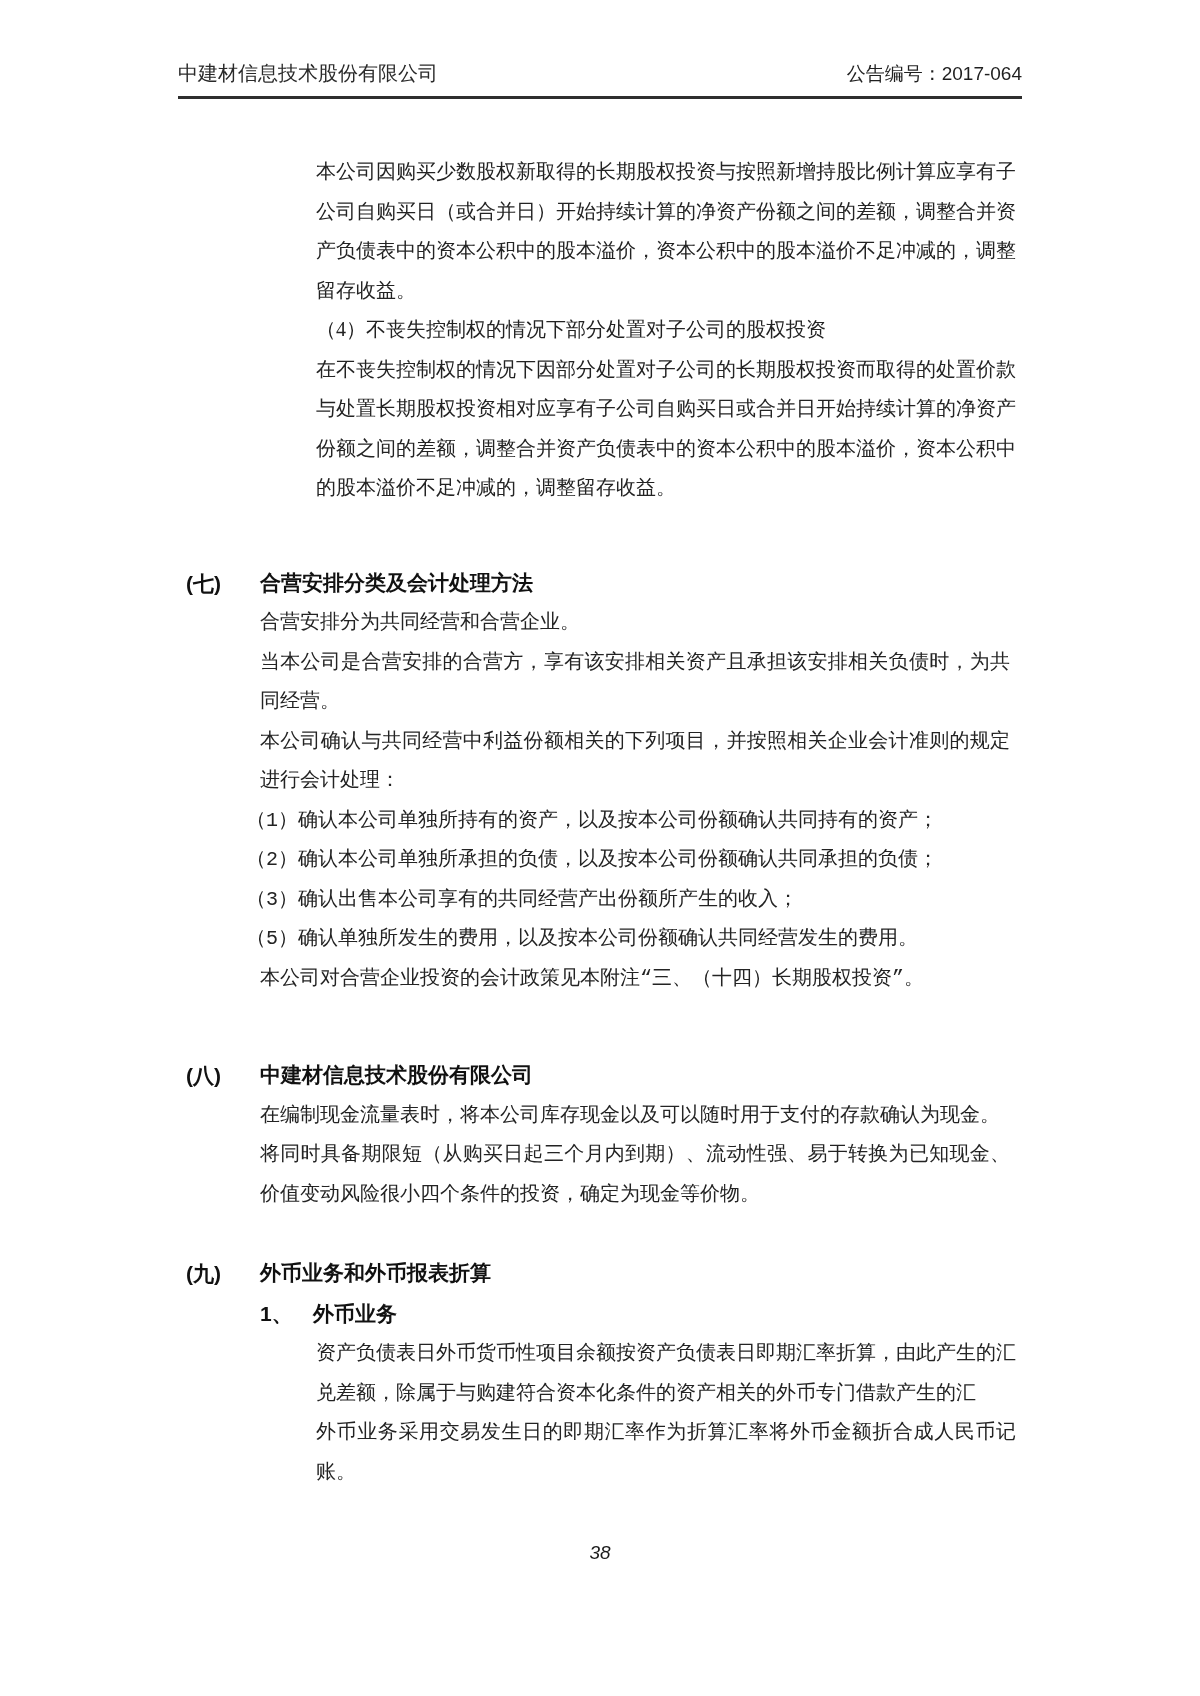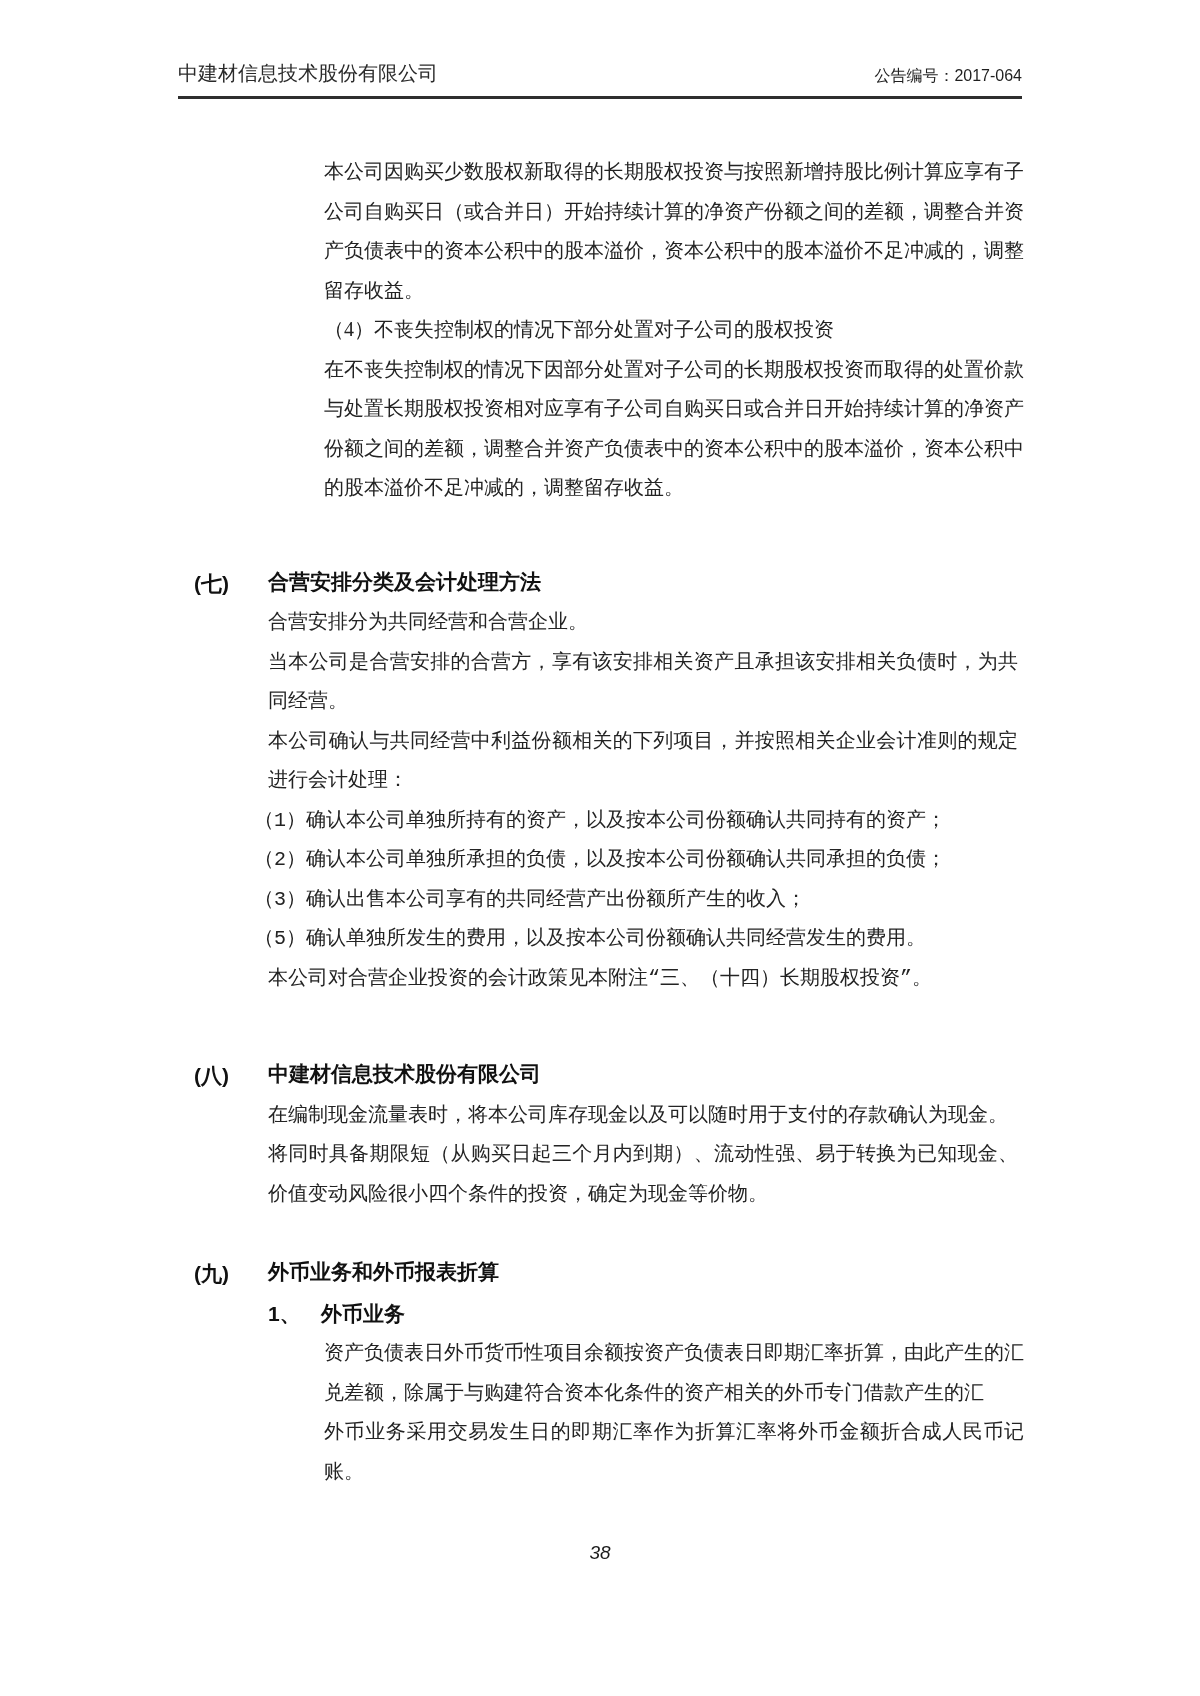--- a/index.html
+++ b/index.html
@@ -20,26 +20,26 @@
     display: flex; justify-content: space-between; align-items: flex-end;
     border-bottom: 3px solid #2e2e2e;
     padding-bottom: 9px;
     gap: 44px;
   }
   .company-name {
     font-size: 20px; color: #2a2a2a;
     font-family: "Liberation Serif", "DejaVu Serif", serif;
   }
   .announce-no {
-    font-size: 16px; color: #1f1f1f;
+    font-size: 19px; color: #1f1f1f;
     font-family: "Liberation Sans", "DejaVu Sans", sans-serif;
   }
 
   
-  .doc-body { position: absolute; top: 152px; left: 16px; width: 1080px; }
+  .doc-body { position: absolute; top: 152px; left: 8px; width: 1080px; }
 
   .body-text { font-size: 20px; line-height: 39.5px; color: #232323; }
   .just { text-align: justify; text-justify: inter-ideograph; }
 
   
   .intro { margin-left: 308px; width: 700px; }
 
   
   .sec { position: relative; margin-left: 178px; width: 824px; }
   .sec-7 { margin-top: 56px; }
@@ -47,21 +47,21 @@
   .sec-9 { margin-top: 40px; }
   .sec-label {
     position: absolute; left: 0; top: 0;
     font-weight: 700; font-size: 21px; line-height: 39.5px;
     font-family: "Liberation Sans", "DejaVu Sans", sans-serif;
     color: #111111;
   }
   .sec-title {
     margin: 0 0 0 74px;
     font-weight: 700; font-size: 21px; line-height: 39.5px;
-    font-family: Liberation Mono, monospace;
+    font-family: Liberation Serif, serif;
     color: #111111;
   }
   .sec-body { margin-left: 74px; width: 750px; font-family: Liberation Mono, monospace; }
 
   
   .list { margin-left: -14px; width: 764px; }
 
   
   .sub-head {
     position: relative; margin-left: 74px;

